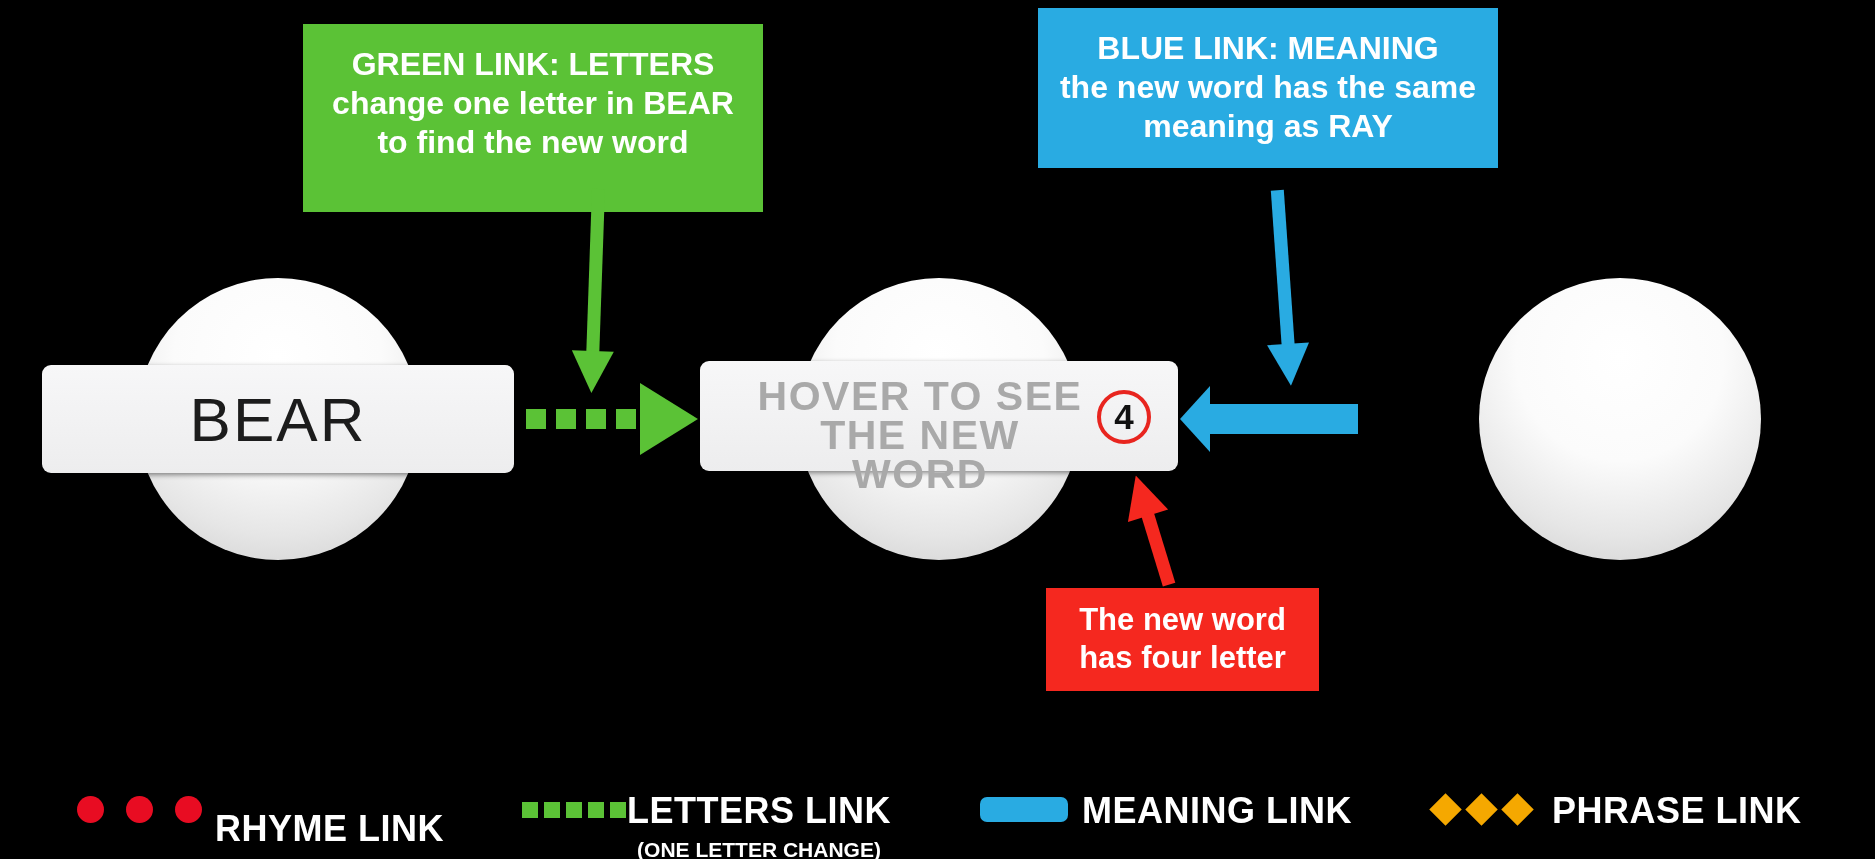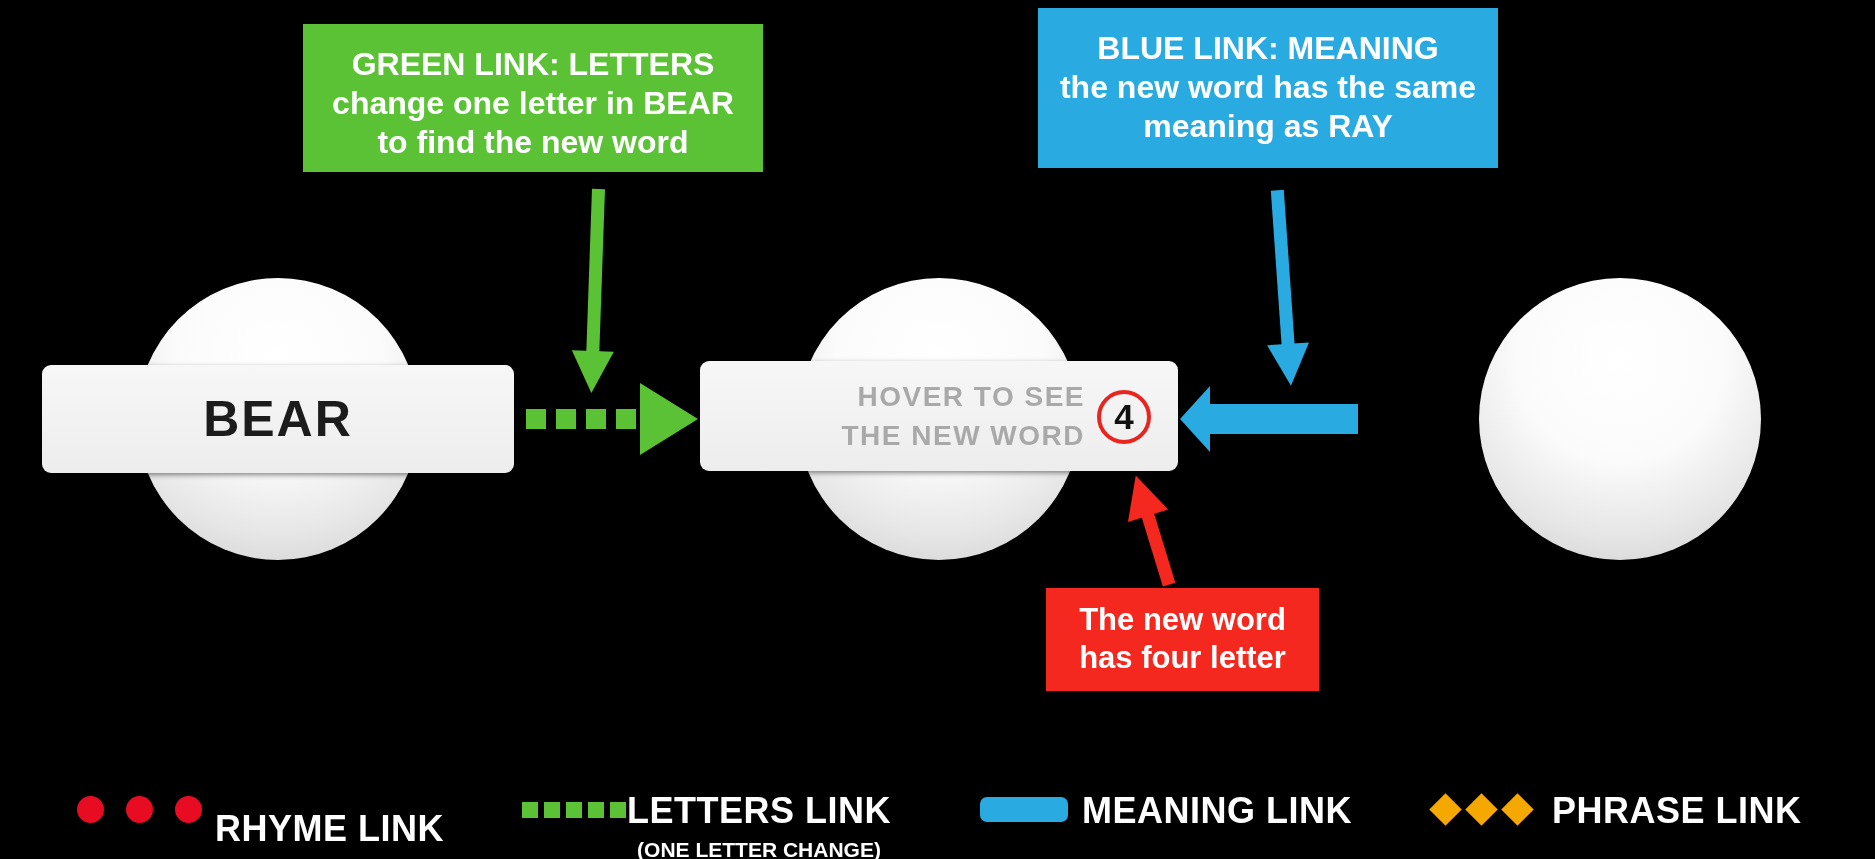--- a/index.html
+++ b/index.html
@@ -32,46 +32,46 @@
     border-radius: 9px;
     box-shadow: 0 2px 5px rgba(0,0,0,0.45);
   }
   .box-bear { left: 42px;   top: 365px; width: 472px; height: 108px; }
   .box-mystery { left: 700px; top: 361px; width: 478px; height: 110px; }
   .box-ray  { left: 1357px; top: 365px; width: 478px; height: 108px; }
 
   .word-label {
     position: absolute; inset: 0;
     display: flex; align-items: center; justify-content: center;
-    font-size: 50px; font-weight: bold; color: #1c1c1c;
+    font-size: 62px; font-weight: normal; color: #1c1c1c;
     letter-spacing: 2px;
   }
 
   .hover-hint {
     position: absolute; left: 55px; top: 16px; width: 330px;
-    text-align: right;
-    font-size: 28px; font-weight: bold; color: #a9a9a9;
+    text-align: center;
+    font-size: 41px; font-weight: bold; color: #a9a9a9;
     line-height: 39px; letter-spacing: 1.5px;
   }
 
   .count-badge {
     position: absolute; left: 397px; top: 29px;
     width: 54px; height: 54px;
     border: 4px solid #e8251f; border-radius: 50%;
     display: flex; align-items: center; justify-content: center;
     font-size: 35px; font-weight: bold; color: #111;
   }
 
   
   .callout {
     position: absolute;
     color: #fff; font-weight: bold; text-align: center;
   }
   .callout-green {
-    left: 303px; top: 24px; width: 460px; height: 148px;
+    left: 303px; top: 24px; width: 460px; height: 188px;
     background: #5bc236;
     font-size: 32px; line-height: 39px; padding-top: 21px;
   }
   .callout-blue {
     left: 1038px; top: 8px; width: 460px; height: 160px;
     background: #29abe2;
     font-size: 32px; line-height: 39px; padding-top: 21px;
   }
   .callout-red {
     left: 1046px; top: 588px; width: 273px; height: 103px;

